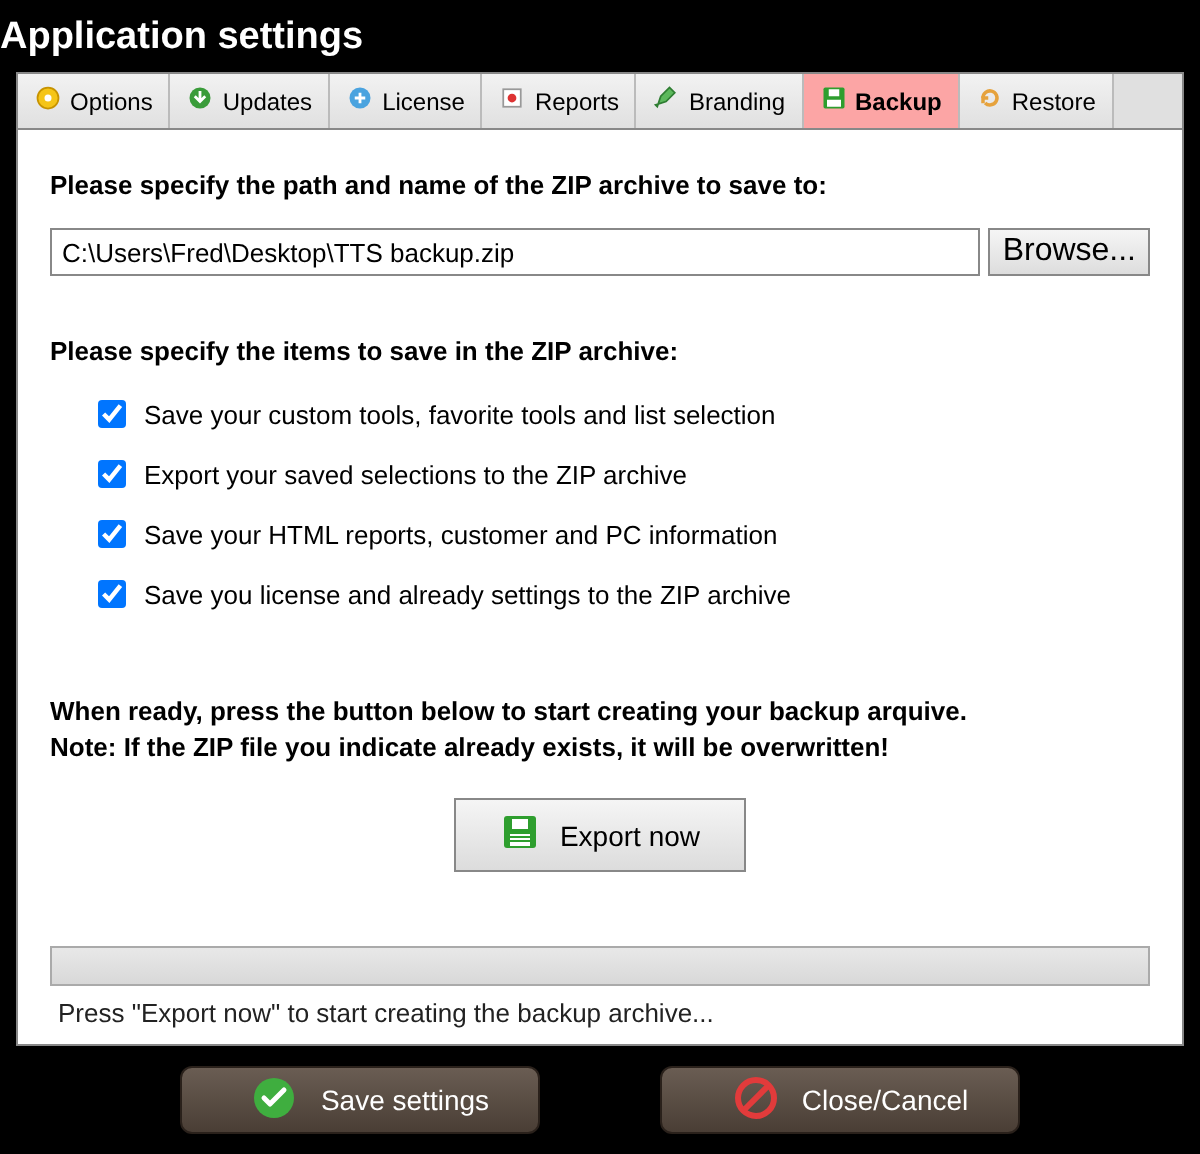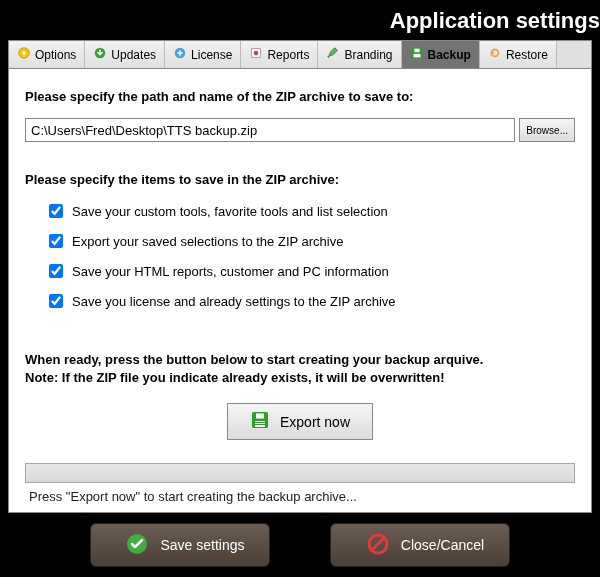--- a/index.html
+++ b/index.html
@@ -13,44 +13,44 @@
   }
   .window {
     width: 600px;
     height: 577px;
     background: #000;
     display: flex;
     flex-direction: column;
   }
   .title {
     color: #fff;
-    font-size: 22px;
+    font-size: 19px;
     font-weight: bold;
-    text-align: right;
+    text-align: left;
     padding: 8px 0 6px 0;
   }
   .tabbar {
     display: flex;
     background: #e0e0e0;
     border: 1px solid #888;
     margin: 0 8px;
   }
   .tab {
     display: flex;
     align-items: center;
     gap: 4px;
     padding: 5px 8px;
     font-size: 12px;
     color: #000;
     border-right: 1px solid #bbb;
     background: linear-gradient(#f2f2f2,#e0e0e0);
     cursor: pointer;
   }
   .tab.active {
-    background: #737373;
+    background: #fca5a5;
     font-weight: bold;
   }
   .tab svg { width: 14px; height: 14px; flex: 0 0 14px; }
   .panel {
     background: #fff;
     margin: 0 8px;
     flex: 1;
     padding: 20px 16px 8px 16px;
     font-size: 13px;
     color: #000;
@@ -64,21 +64,21 @@
   .pathinput {
     flex: 1;
     border: 1px solid #888;
     padding: 3px 5px;
     font-size: 13px;
     height: 24px;
   }
   .browse-btn {
     height: 24px;
     padding: 0 6px;
-    font-size: 10px;
+    font-size: 16px;
     background: linear-gradient(#f5f5f5,#ddd);
     border: 1px solid #888;
     cursor: pointer;
   }
   .checks { padding-left: 20px; margin-bottom: 30px; }
   .chk { display: flex; align-items: center; gap: 6px; margin-bottom: 10px; font-size: 13px; }
   .chk input { width: 14px; height: 14px; }
   .ready { font-weight: bold; font-size: 13px; line-height: 1.4; margin-bottom: 16px; }
   .export-row { text-align: center; margin-bottom: 18px; }
   .export-btn {
@@ -104,21 +104,21 @@
     display: flex;
     justify-content: center;
     gap: 60px;
     padding: 10px 0 10px 0;
   }
   .footer-btn {
     display: inline-flex;
     align-items: center;
     gap: 12px;
     width: 180px;
-    height: 44px;
+    height: 34px;
     justify-content: center;
     border-radius: 6px;
     background: linear-gradient(#6a5d53,#4a3e35);
     border: 1px solid #2a211b;
     color: #fff;
     font-size: 14px;
     cursor: pointer;
     padding-left: 17px;
   }
   .footer-btn svg { width: 22px; height: 22px; }

